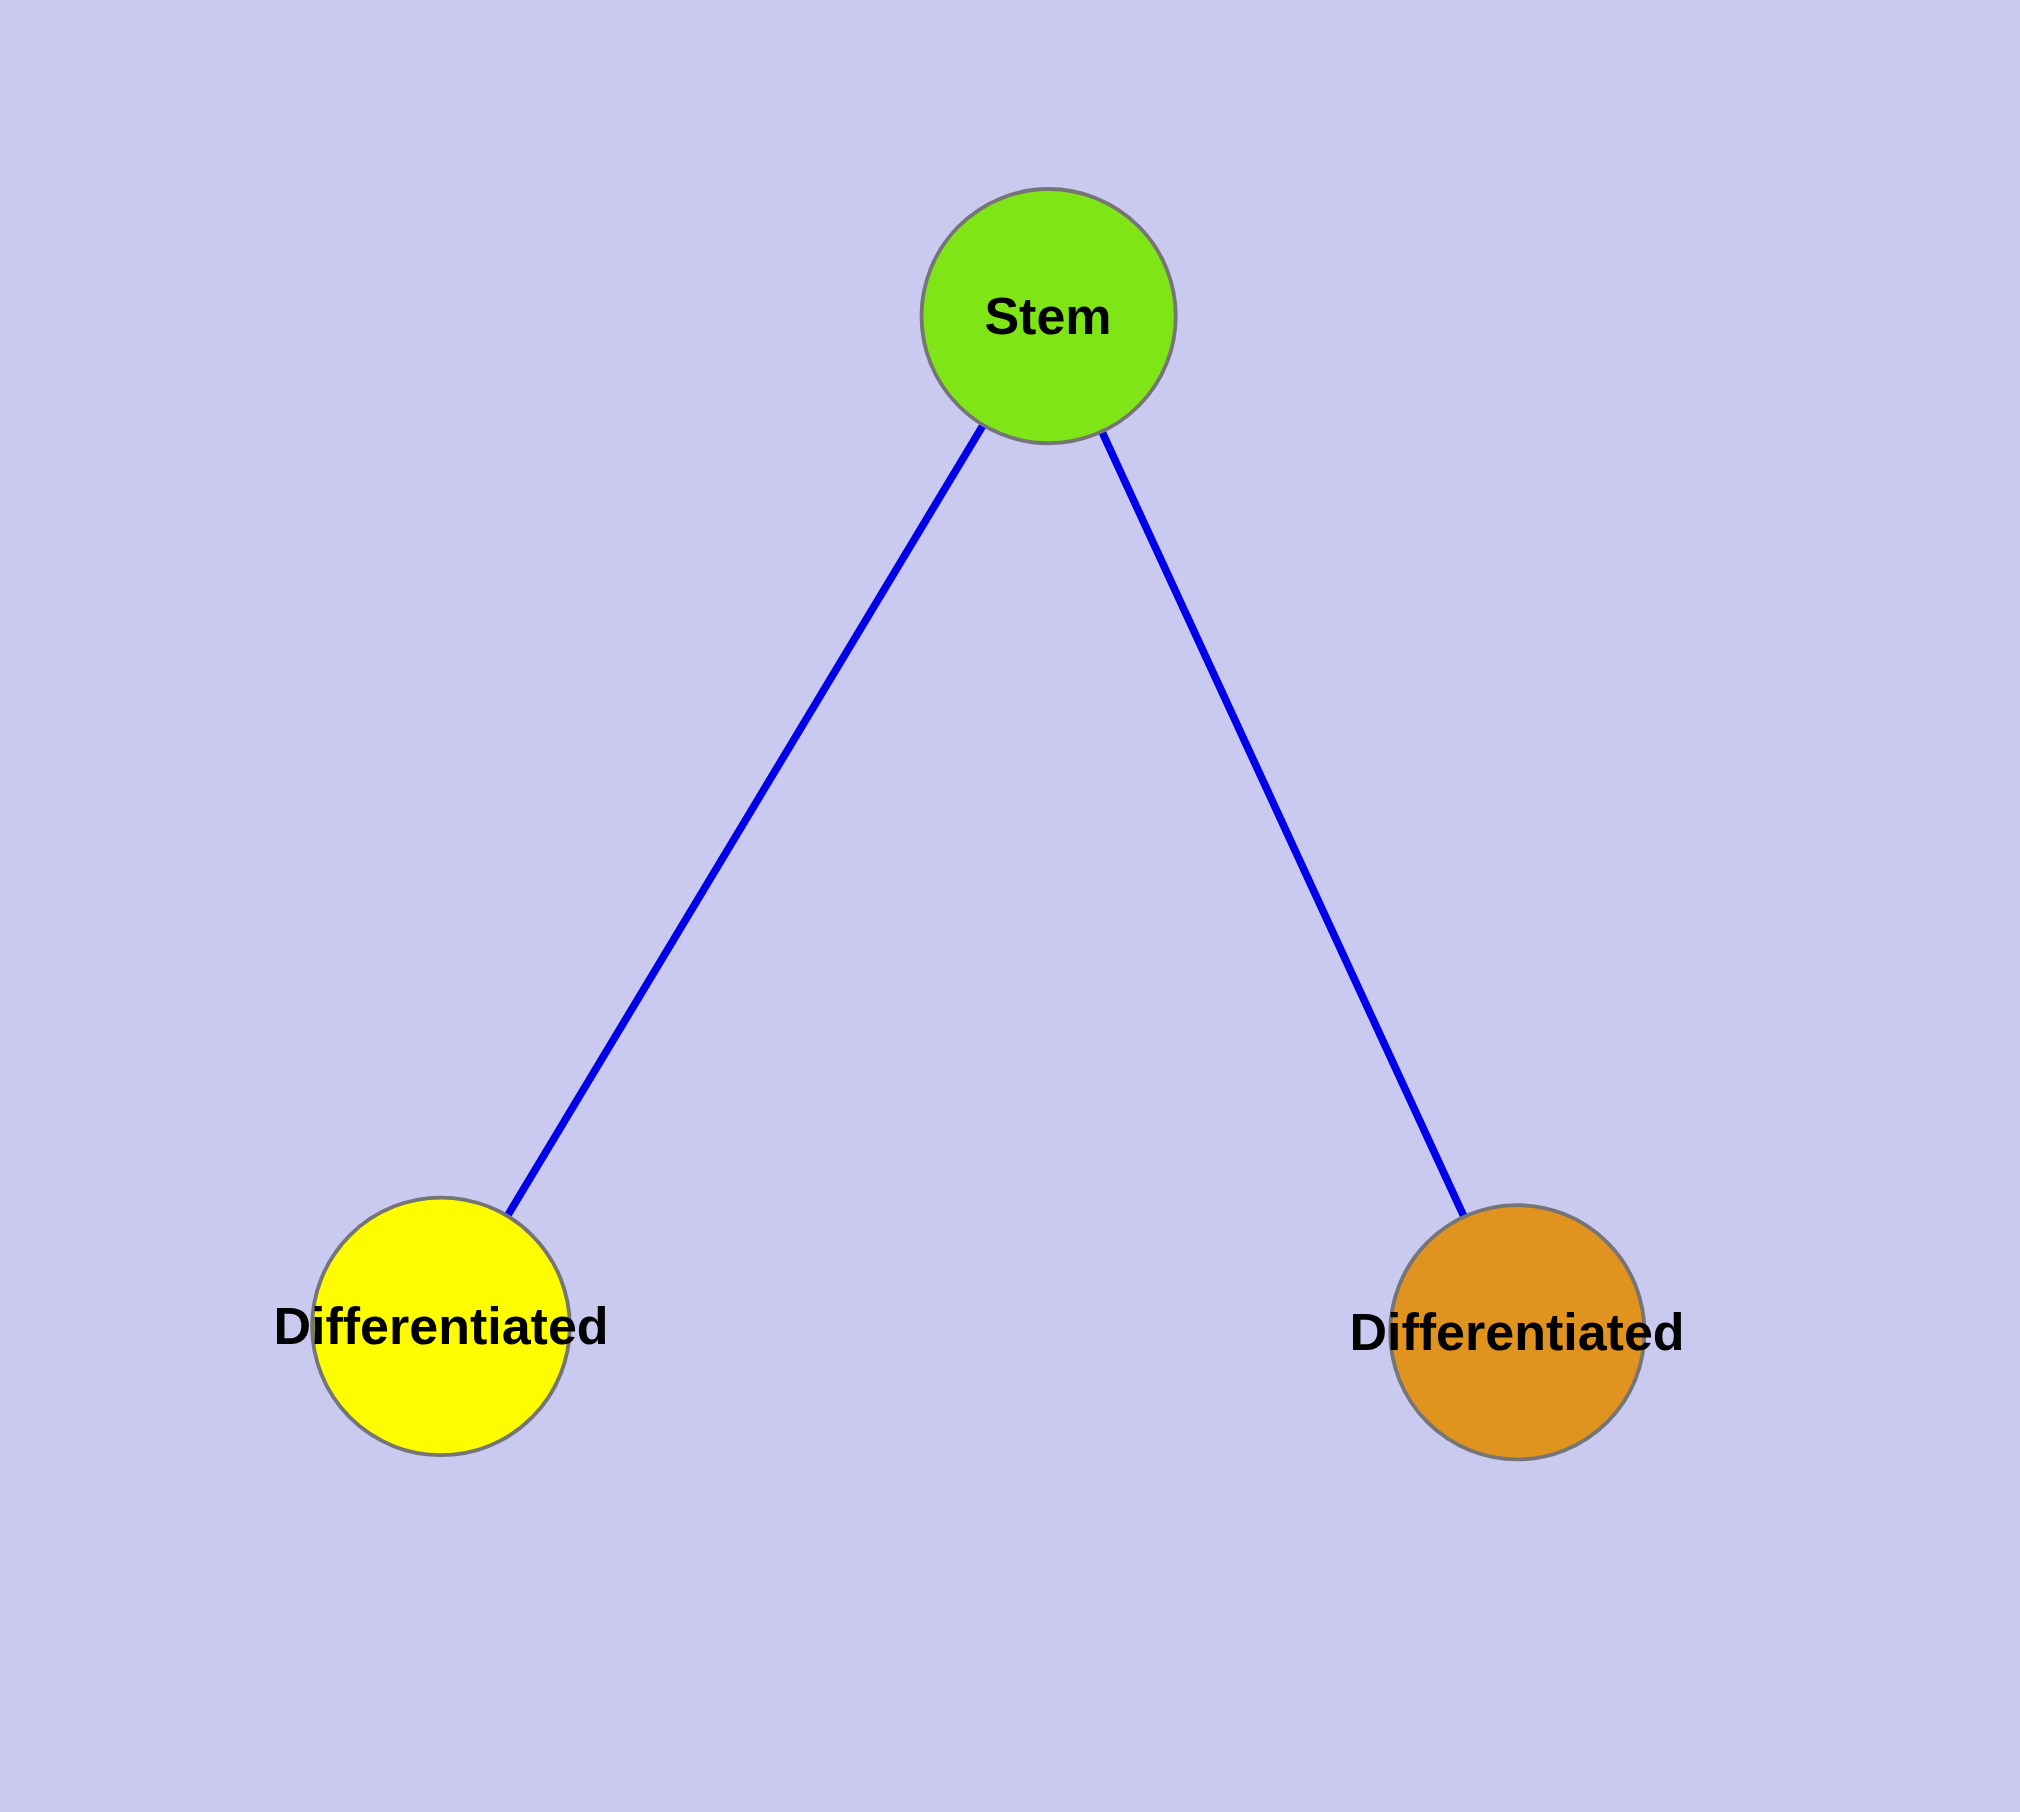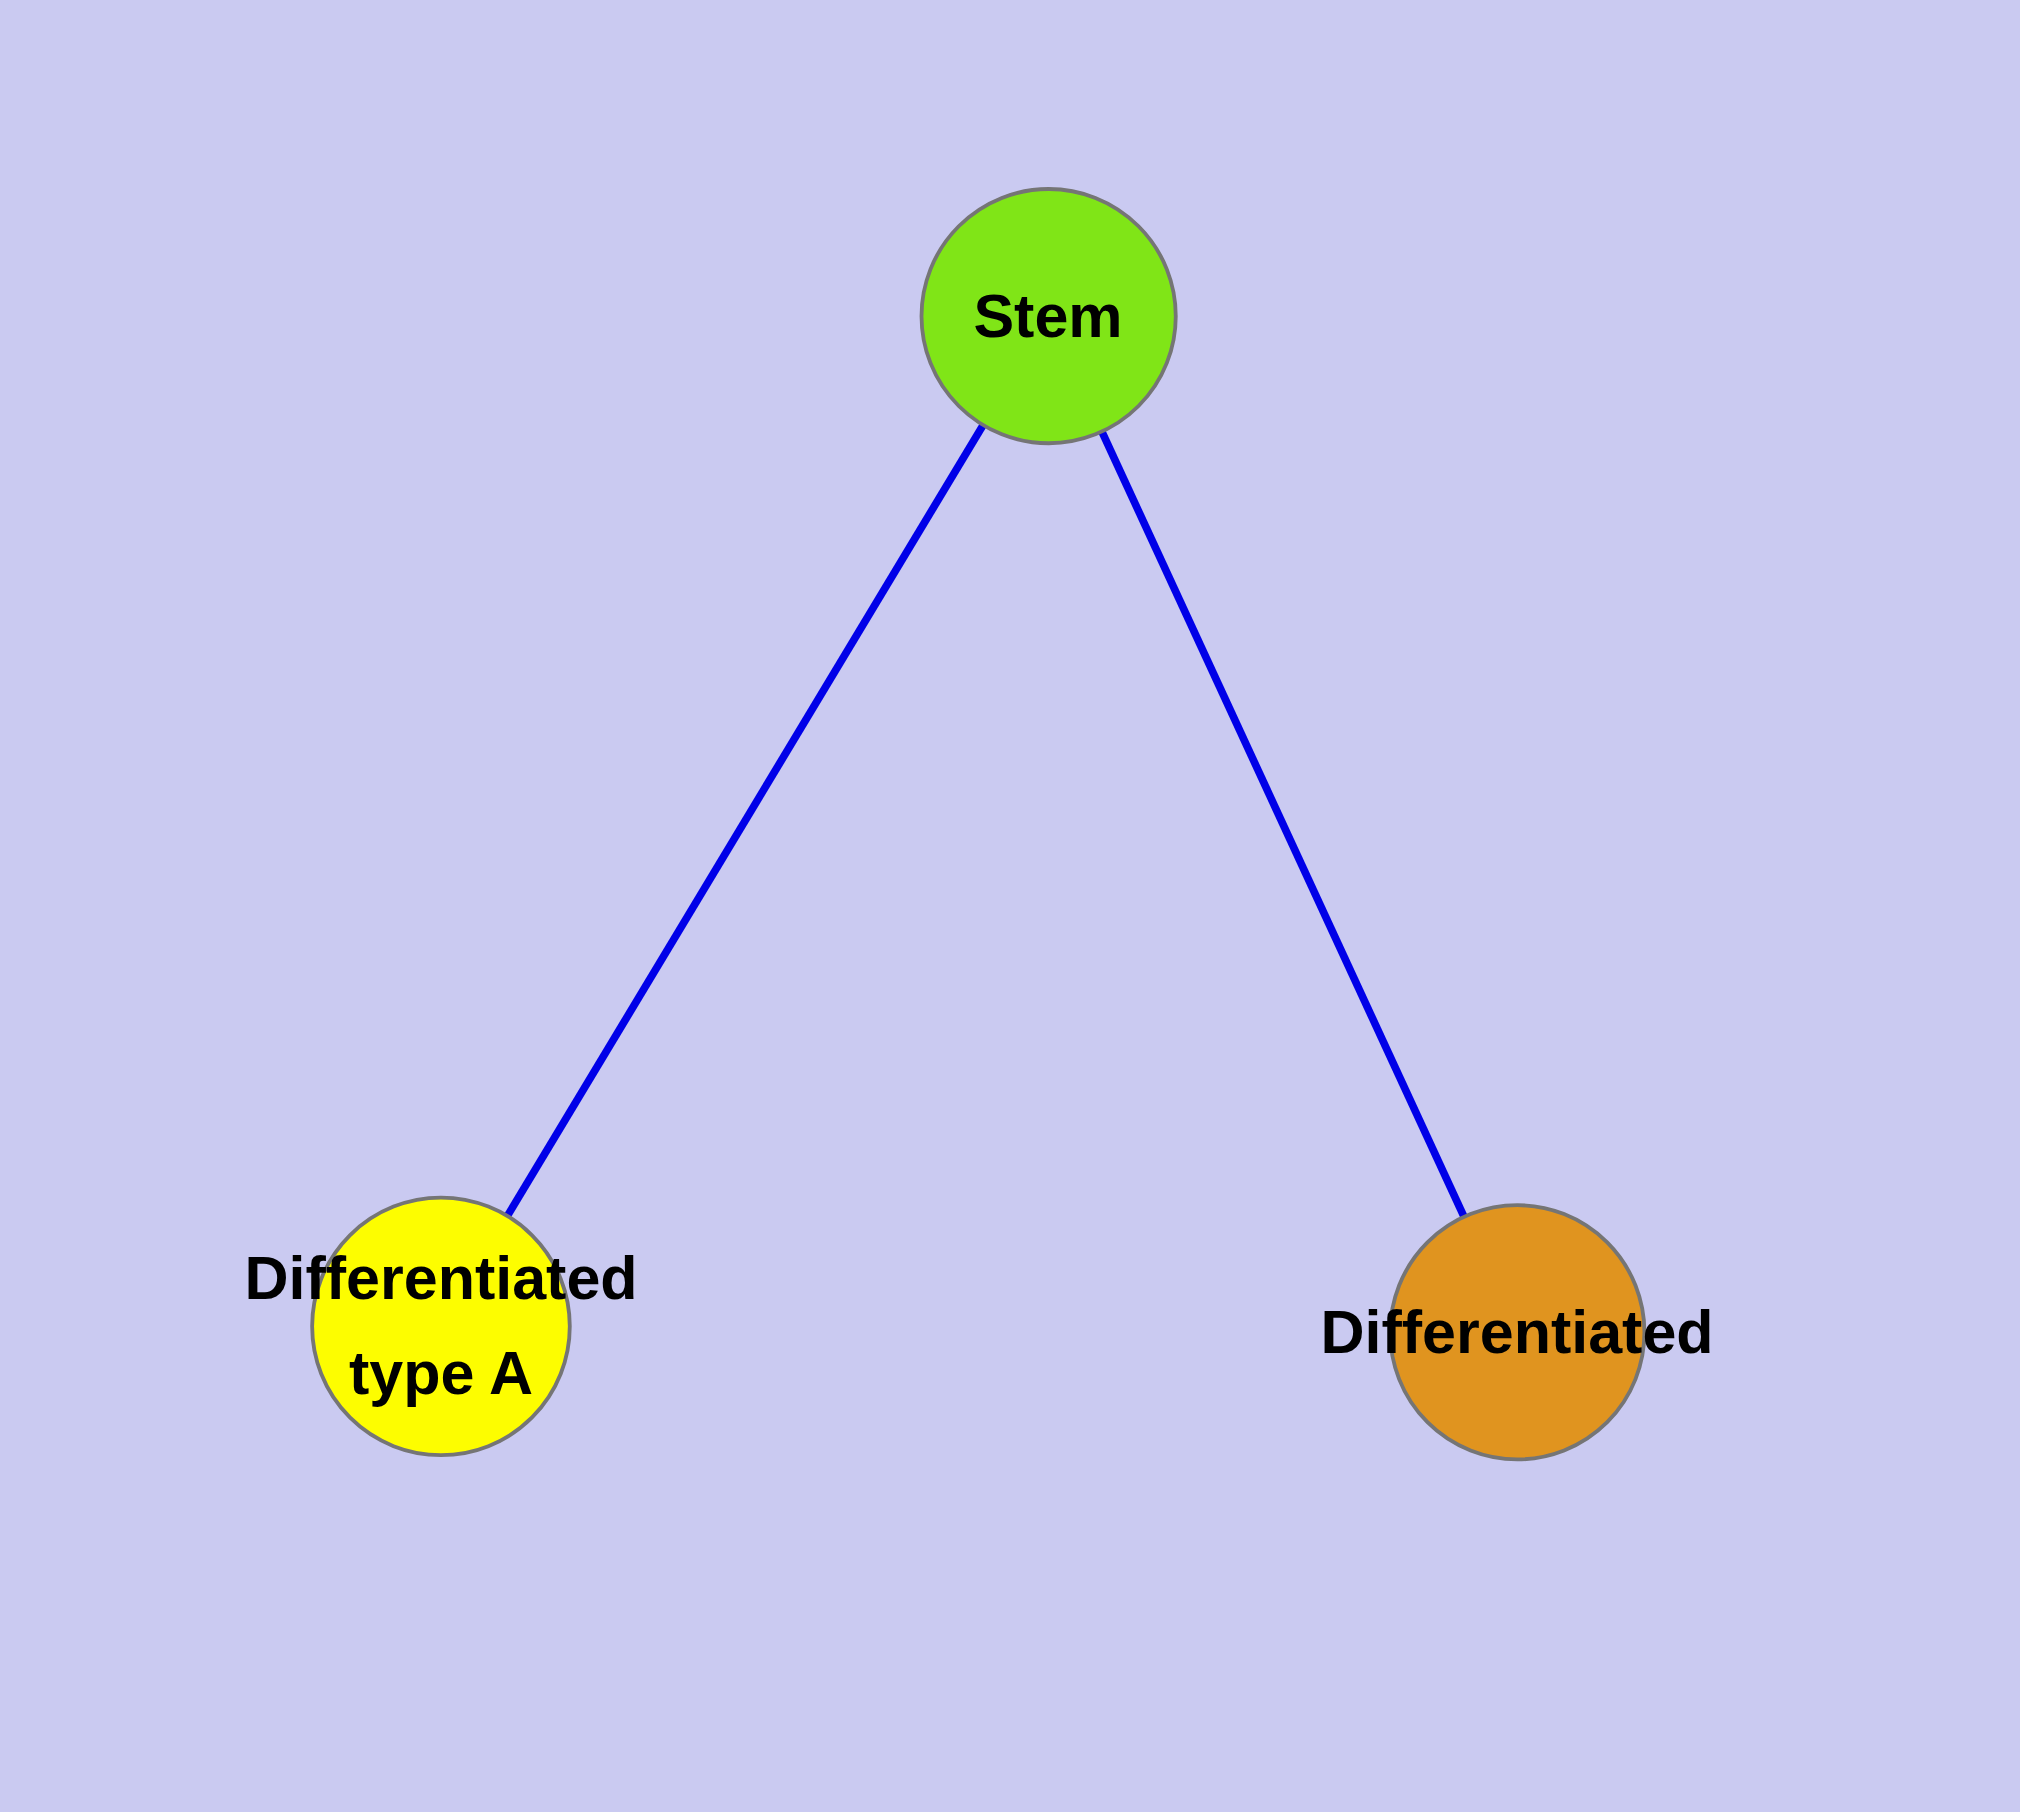--- a/index.html
+++ b/index.html
@@ -16,23 +16,23 @@
     overflow: hidden;
   }
   .canvas svg {
     position: absolute;
     left: 0;
     top: 0;
   }
   .node-label {
     position: absolute;
     transform: translate(-50%, -50%);
-    text-align: center;
+    text-align: left;
     font-weight: bold;
-    font-size: 61px;
+    font-size: 52px;
     line-height: 95px;
     white-space: nowrap;
     pointer-events: none;
   }
 </style>
 </head>
 <body>
 
 <div class="canvas" id="canvas" style="background: rgb(202, 202, 241);">
   <svg id="graph-svg" width="2021" height="1812" viewBox="0 0 2384 2138">
@@ -42,20 +42,19 @@
     <circle class="node" cx="520" cy="1565" r="152" fill="#fdfd00" stroke="#757575" stroke-width="4.5"></circle>
     <circle class="node" cx="1790" cy="1572" r="150" fill="#e0941f" stroke="#757575" stroke-width="4.5"></circle>
   </svg>
 
   <div class="node-label" style="left: 1048px; top: 316px; color: rgb(0, 0, 0);">
     <span>Stem</span>
   </div>
 
   <div class="node-label" style="left: 441px; top: 1326px; color: rgb(0, 0, 0);">
     <span>Differentiated</span><br>
-    <span>type A</span>
   </div>
 
   <div class="node-label" style="left: 1517px; top: 1332px; color: rgb(0, 0, 0);">
     <span>Differentiated</span><br>
   </div>
 </div>
 
 
 </body></html>

